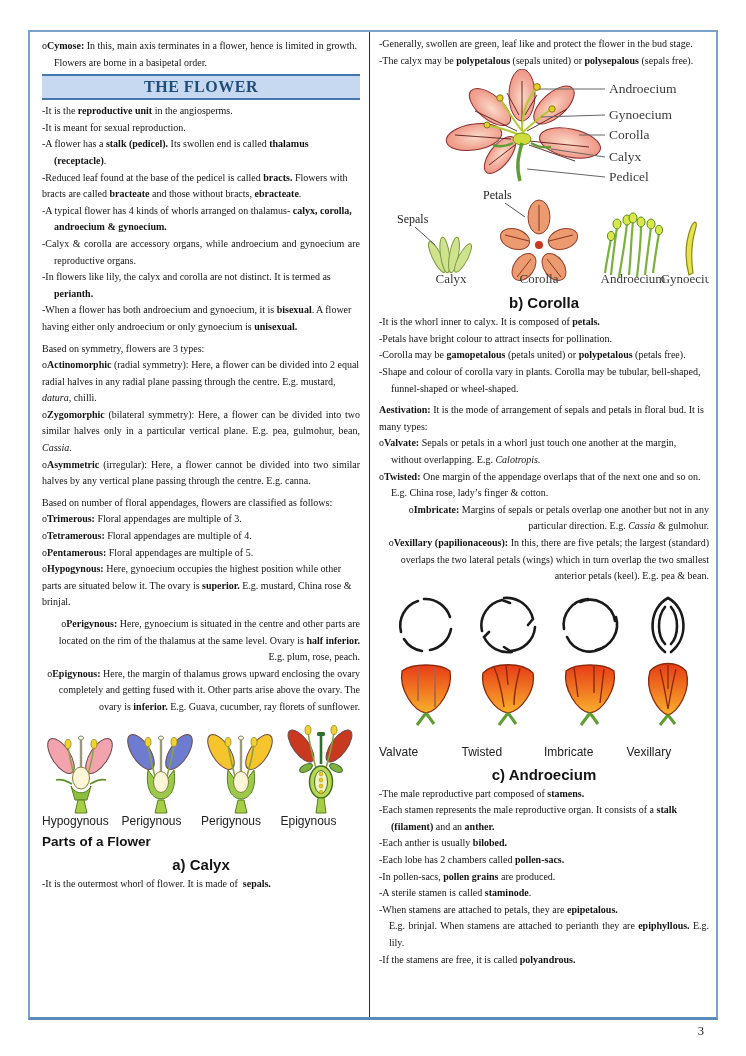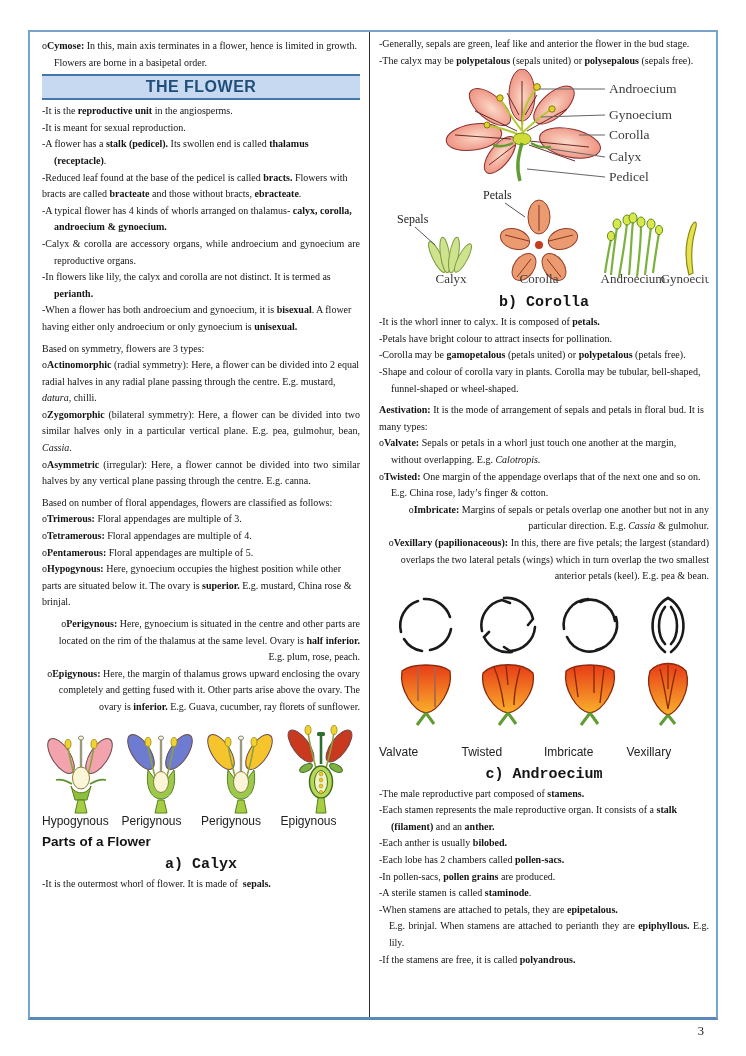--- a/index.html
+++ b/index.html
@@ -10,24 +10,24 @@
   .col-left{width:342px;box-sizing:border-box;padding:6px 9px 0 12px;}
   .divider{width:1px;background:#2b2b2b;}
   .col-right{flex:1;box-sizing:border-box;padding:4px 7px 0 9px;}
   .p{font-size:10px;line-height:16.6px;margin:0;}
   .hang{padding-left:12px;text-indent:-12px;}
   .just{text-align:justify;}
   .right{text-align:right;}
   .gap{margin-top:5px;}
   .eg{padding-left:10px;text-align:justify;}
   .hdr{margin:3px 0 3px;background:#c7d9f0;border-top:2px solid #4576ac;border-bottom:2px solid #4576ac;
-       text-align:center;font-family:Liberation Sans, sans-serif;font-weight:bold;font-size:16px;
+       text-align:center;font-family:Liberation Serif, serif;font-weight:bold;font-size:16px;
        line-height:22px;color:#1f4e79;letter-spacing:.5px;}
   .cap1{font-family:"Liberation Sans",sans-serif;font-weight:bold;font-size:13.5px;margin:6px 0 2px;}
-  .cap2{font-family:Liberation Mono, monospace;font-weight:bold;font-size:15px;text-align:center;margin:7px 0 3px;}
+  .cap2{font-family:Liberation Sans, sans-serif;font-weight:bold;font-size:15px;text-align:center;margin:7px 0 3px;}
   .figlabels{display:flex;font-family:"Liberation Sans",sans-serif;font-size:12px;line-height:14px;color:#222;}
   .figlabels span{flex:1;text-align:left;}
   .flower-row{display:flex;justify-content:space-between;align-items:flex-end;margin-top:6px;}
   .fig{display:block;margin:0 auto;}
   .pagenum{position:absolute;right:42px;top:1024px;font-size:12.5px;}
   svg text{font-family:"Liberation Serif",serif;}
   svg .anno{font-family:"Liberation Sans",sans-serif;}
 </style>
 </head>
 <body>
@@ -135,21 +135,21 @@
       <div class="cap2">a) Calyx</div>
       <div>
           <div class="p hang"><span>-It is the outermost whorl of flower. It is made of &nbsp;</span><b>sepals.</b></div>
         </div>
     </div>
 
     <div class="divider"></div>
 
     <div class="col-right">
       <div>
-          <div class="p hang"><span>-Generally, sepals are green, leaf like and anterior the flower in the bud stage.</span></div>
+          <div class="p hang"><span>-Generally, swollen are green, leaf like and protect the flower in the bud stage.</span></div>
           <div class="p hang"><span>-The calyx may be </span><b>polypetalous</b><span> (sepals united) or </span><b>polysepalous</b><span> (sepals free).</span></div>
         </div>
 
       <svg class="fig" width="330" height="114" viewBox="0 0 330 114">
         <defs>
           <radialGradient id="pg" cx="50%" cy="55%" r="65%">
             <stop offset="0%" stop-color="#fbd9c8"></stop>
               <stop offset="100%" stop-color="#ec8877"></stop>
           </radialGradient>
           <linearGradient id="budG" x1="0" y1="0" x2="0" y2="1">

